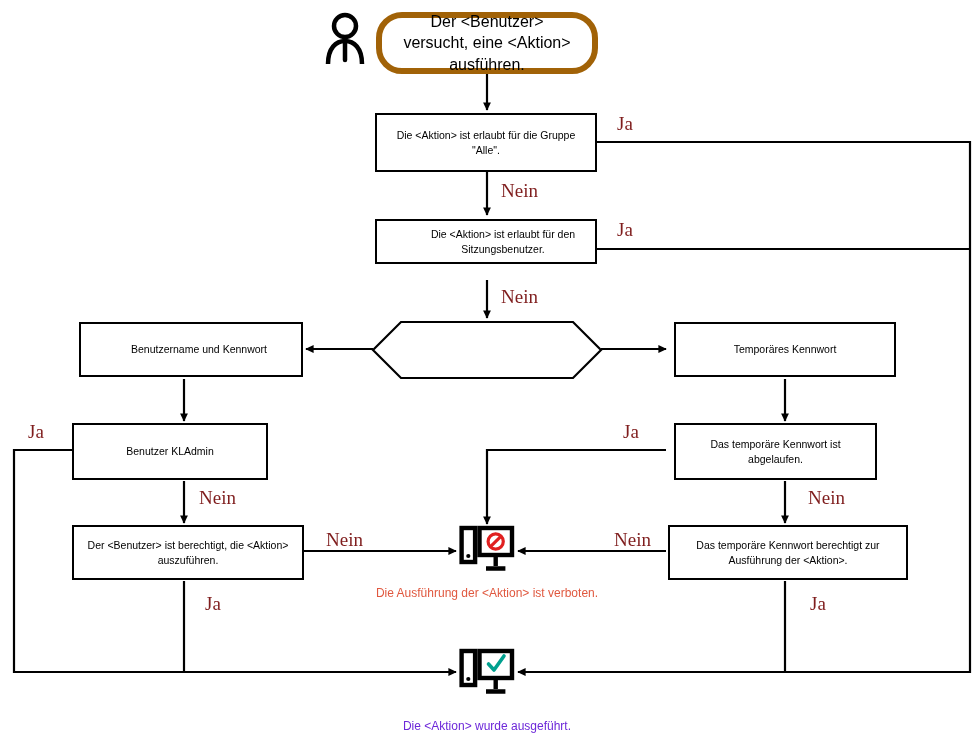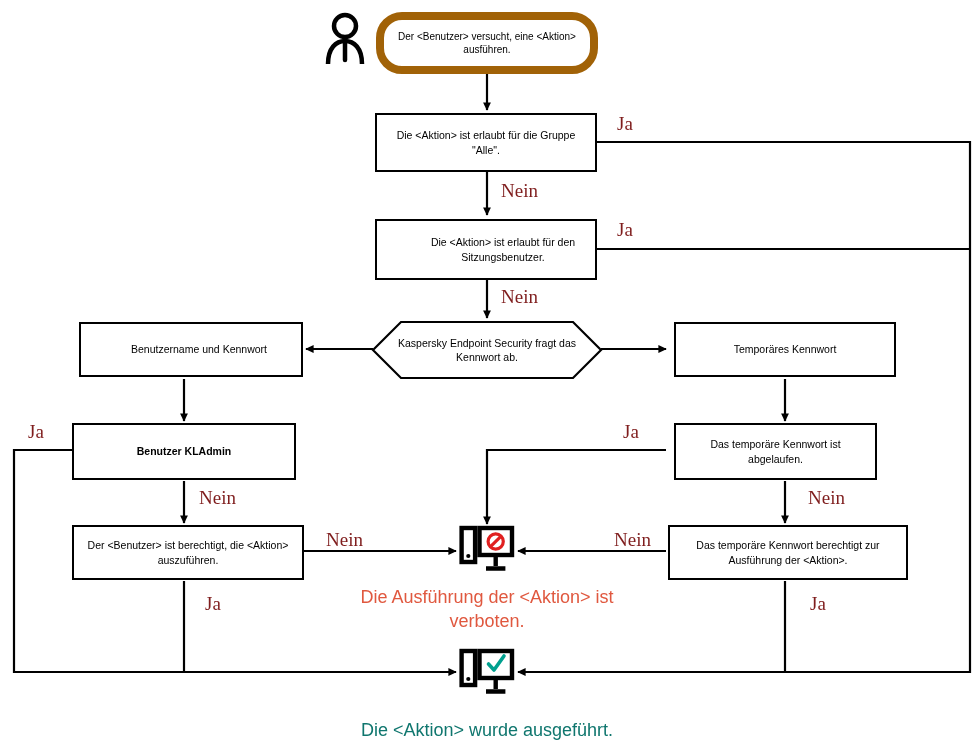--- a/index.html
+++ b/index.html
@@ -3,27 +3,27 @@
 <meta charset="utf-8">
 <style>
   html,body{margin:0;padding:0;background:#ffffff;}
   body{width:974px;height:745px;position:relative;overflow:hidden;
        font-family:"Liberation Sans","DejaVu Sans",sans-serif;color:#000;}
   #canvas{position:absolute;left:0;top:0;width:974px;height:745px;}
   #canvas svg{position:absolute;left:0;top:0;}
   .node{position:absolute;box-sizing:border-box;display:flex;align-items:center;
         justify-content:center;text-align:center;background:#fff;}
   .rect{border:2px solid #000;font-size:10.5px;line-height:1.35;padding:2px 8px;}
-  .terminator{border:8px solid #a16207;border-radius:26px;font-size:10px;line-height:1.35;padding:2px 14px;}
+  .terminator{border:6px solid #a16207;border-radius:26px;font-size:16px;line-height:1.35;padding:2px 14px;}
   .hexlabel{font-size:10.5px;line-height:1.35;text-align:center;position:absolute;
             display:flex;align-items:center;justify-content:center;}
   .edge-label{position:absolute;font-size:19px;color:#7f1d1d;white-space:nowrap;font-family:Liberation Serif, serif;}
-  .caption{position:absolute;font-size:18px;text-align:center;line-height:1.35;}
+  .caption{position:absolute;font-size:12px;text-align:center;line-height:1.35;}
   .caption.denied{color:#e0583f;}
-  .caption.allowed{color:#0f766e;text-align:center;}
+  .caption.allowed{color:#6d28d9;text-align:center;}
   .iconbox{position:absolute;}
 </style>
 </head>
 <body>
 
 <div id="canvas">
 
   <svg width="974" height="745">
     <defs>
       <marker id="ah" markerWidth="9" markerHeight="9" refX="7.6" refY="4.5" orient="auto" markerUnits="userSpaceOnUse">
@@ -77,38 +77,35 @@
   </div>
 
   <div class="node terminator" style="left:376px;top:12px;width:222px;height:62px;">
     <span>Der &lt;Benutzer&gt; versucht, eine &lt;Aktion&gt; ausführen.</span>
   </div>
 
   <div class="node rect" style="left:375px;top:113px;width:222px;height:59px;">
     <span>Die &lt;Aktion&gt; ist erlaubt für die Gruppe "Alle".</span>
   </div>
 
-  <div class="node rect" style="left:375px;top:219px;width:222px;height:61px;padding-left:42px;">
+  <div class="node rect" style="left:375px;top:219px;width:222px;height:45px;padding-left:42px;">
     <span>Die &lt;Aktion&gt; ist erlaubt für den Sitzungsbenutzer.</span>
   </div>
 
   <div class="iconbox" style="left:371px;top:320px;width:232px;height:60px;">
     <svg width="232" height="60" viewBox="0 0 232 60">
       <polygon points="30,2 202,2 230,30 202,58 30,58 2,30" fill="#fff" stroke="#000" stroke-width="2.2"></polygon>
     </svg>
   </div>
-  <div class="hexlabel" style="left:381px;top:320px;width:212px;height:60px;">
-    <span>Kaspersky Endpoint Security fragt das Kennwort ab.</span>
-  </div>
 
   <div class="node rect" style="left:79px;top:322px;width:224px;height:55px;padding-left:24px;">
     <span>Benutzername und Kennwort</span>
   </div>
 
-  <div class="node rect" style="left:72px;top:423px;width:224px;height:57px;font-weight:bold;">
+  <div class="node rect" style="left:72px;top:423px;width:196px;height:57px;">
     <span>Benutzer KLAdmin</span>
   </div>
 
   <div class="node rect" style="left:72px;top:525px;width:232px;height:55px;">
     <span>Der &lt;Benutzer&gt; ist berechtigt, die &lt;Aktion&gt; auszuführen.</span>
   </div>
 
   <div class="node rect" style="left:674px;top:322px;width:222px;height:55px;">
     <span>Temporäres Kennwort</span>
   </div>

